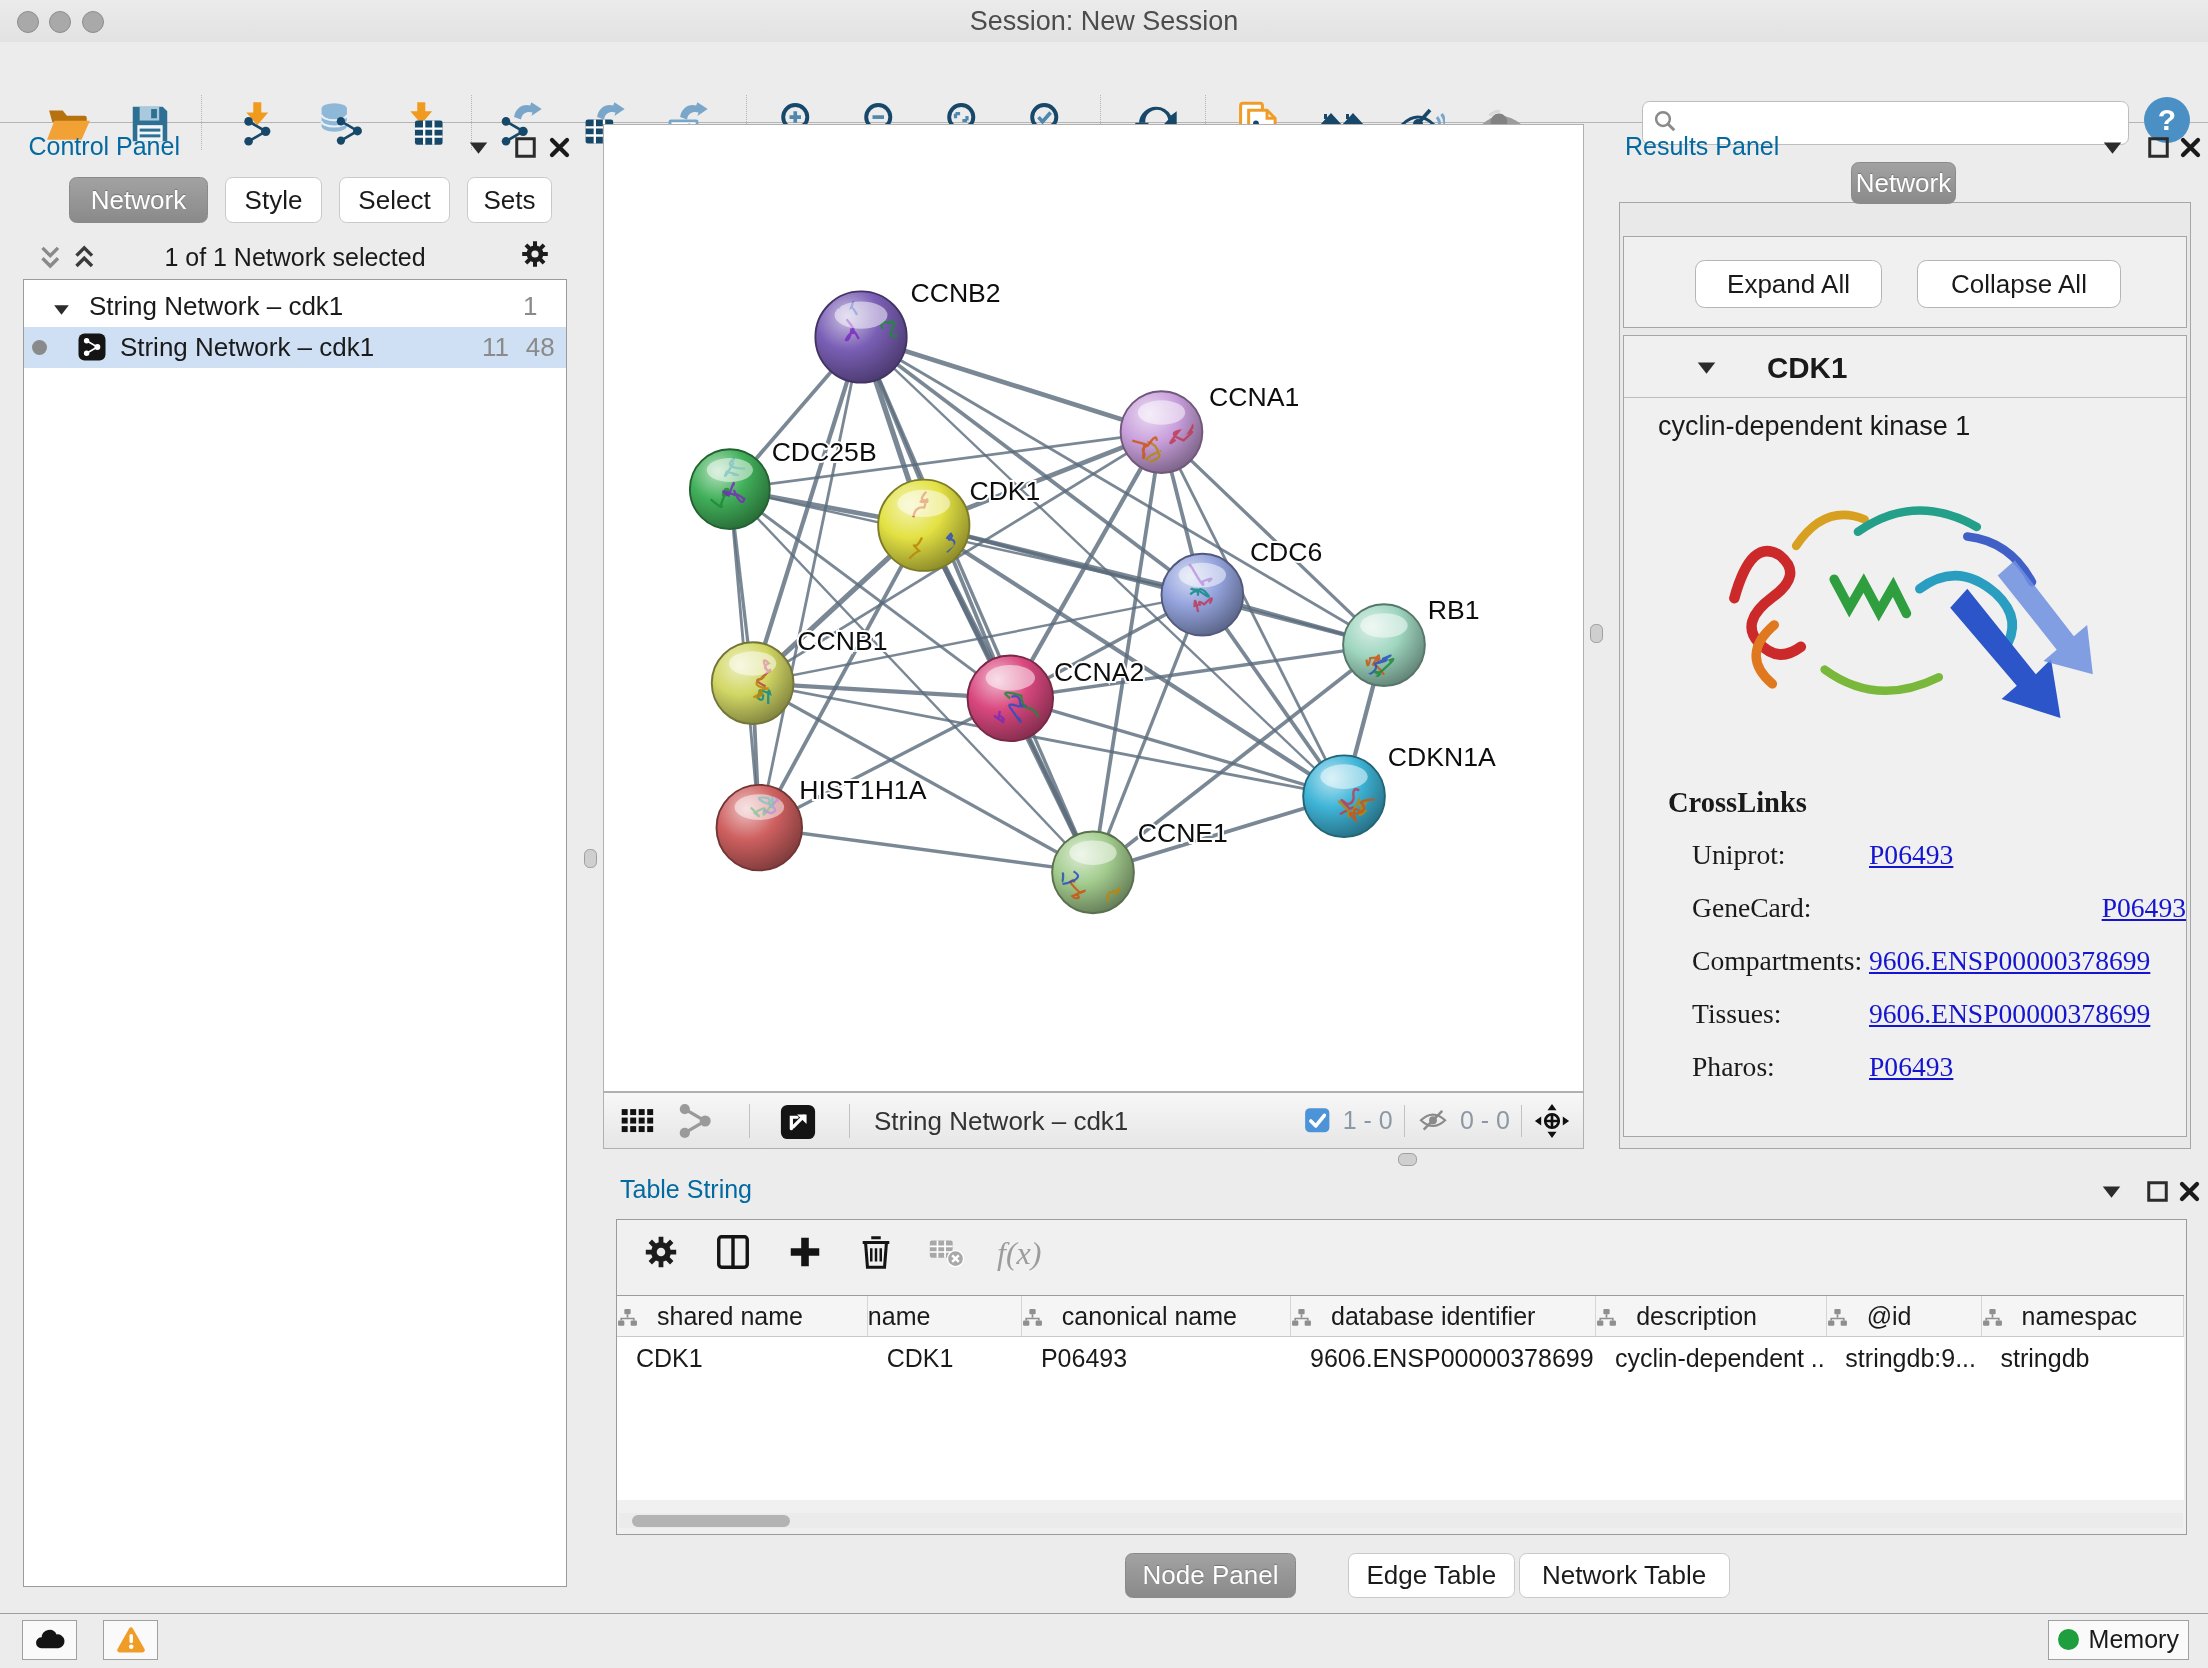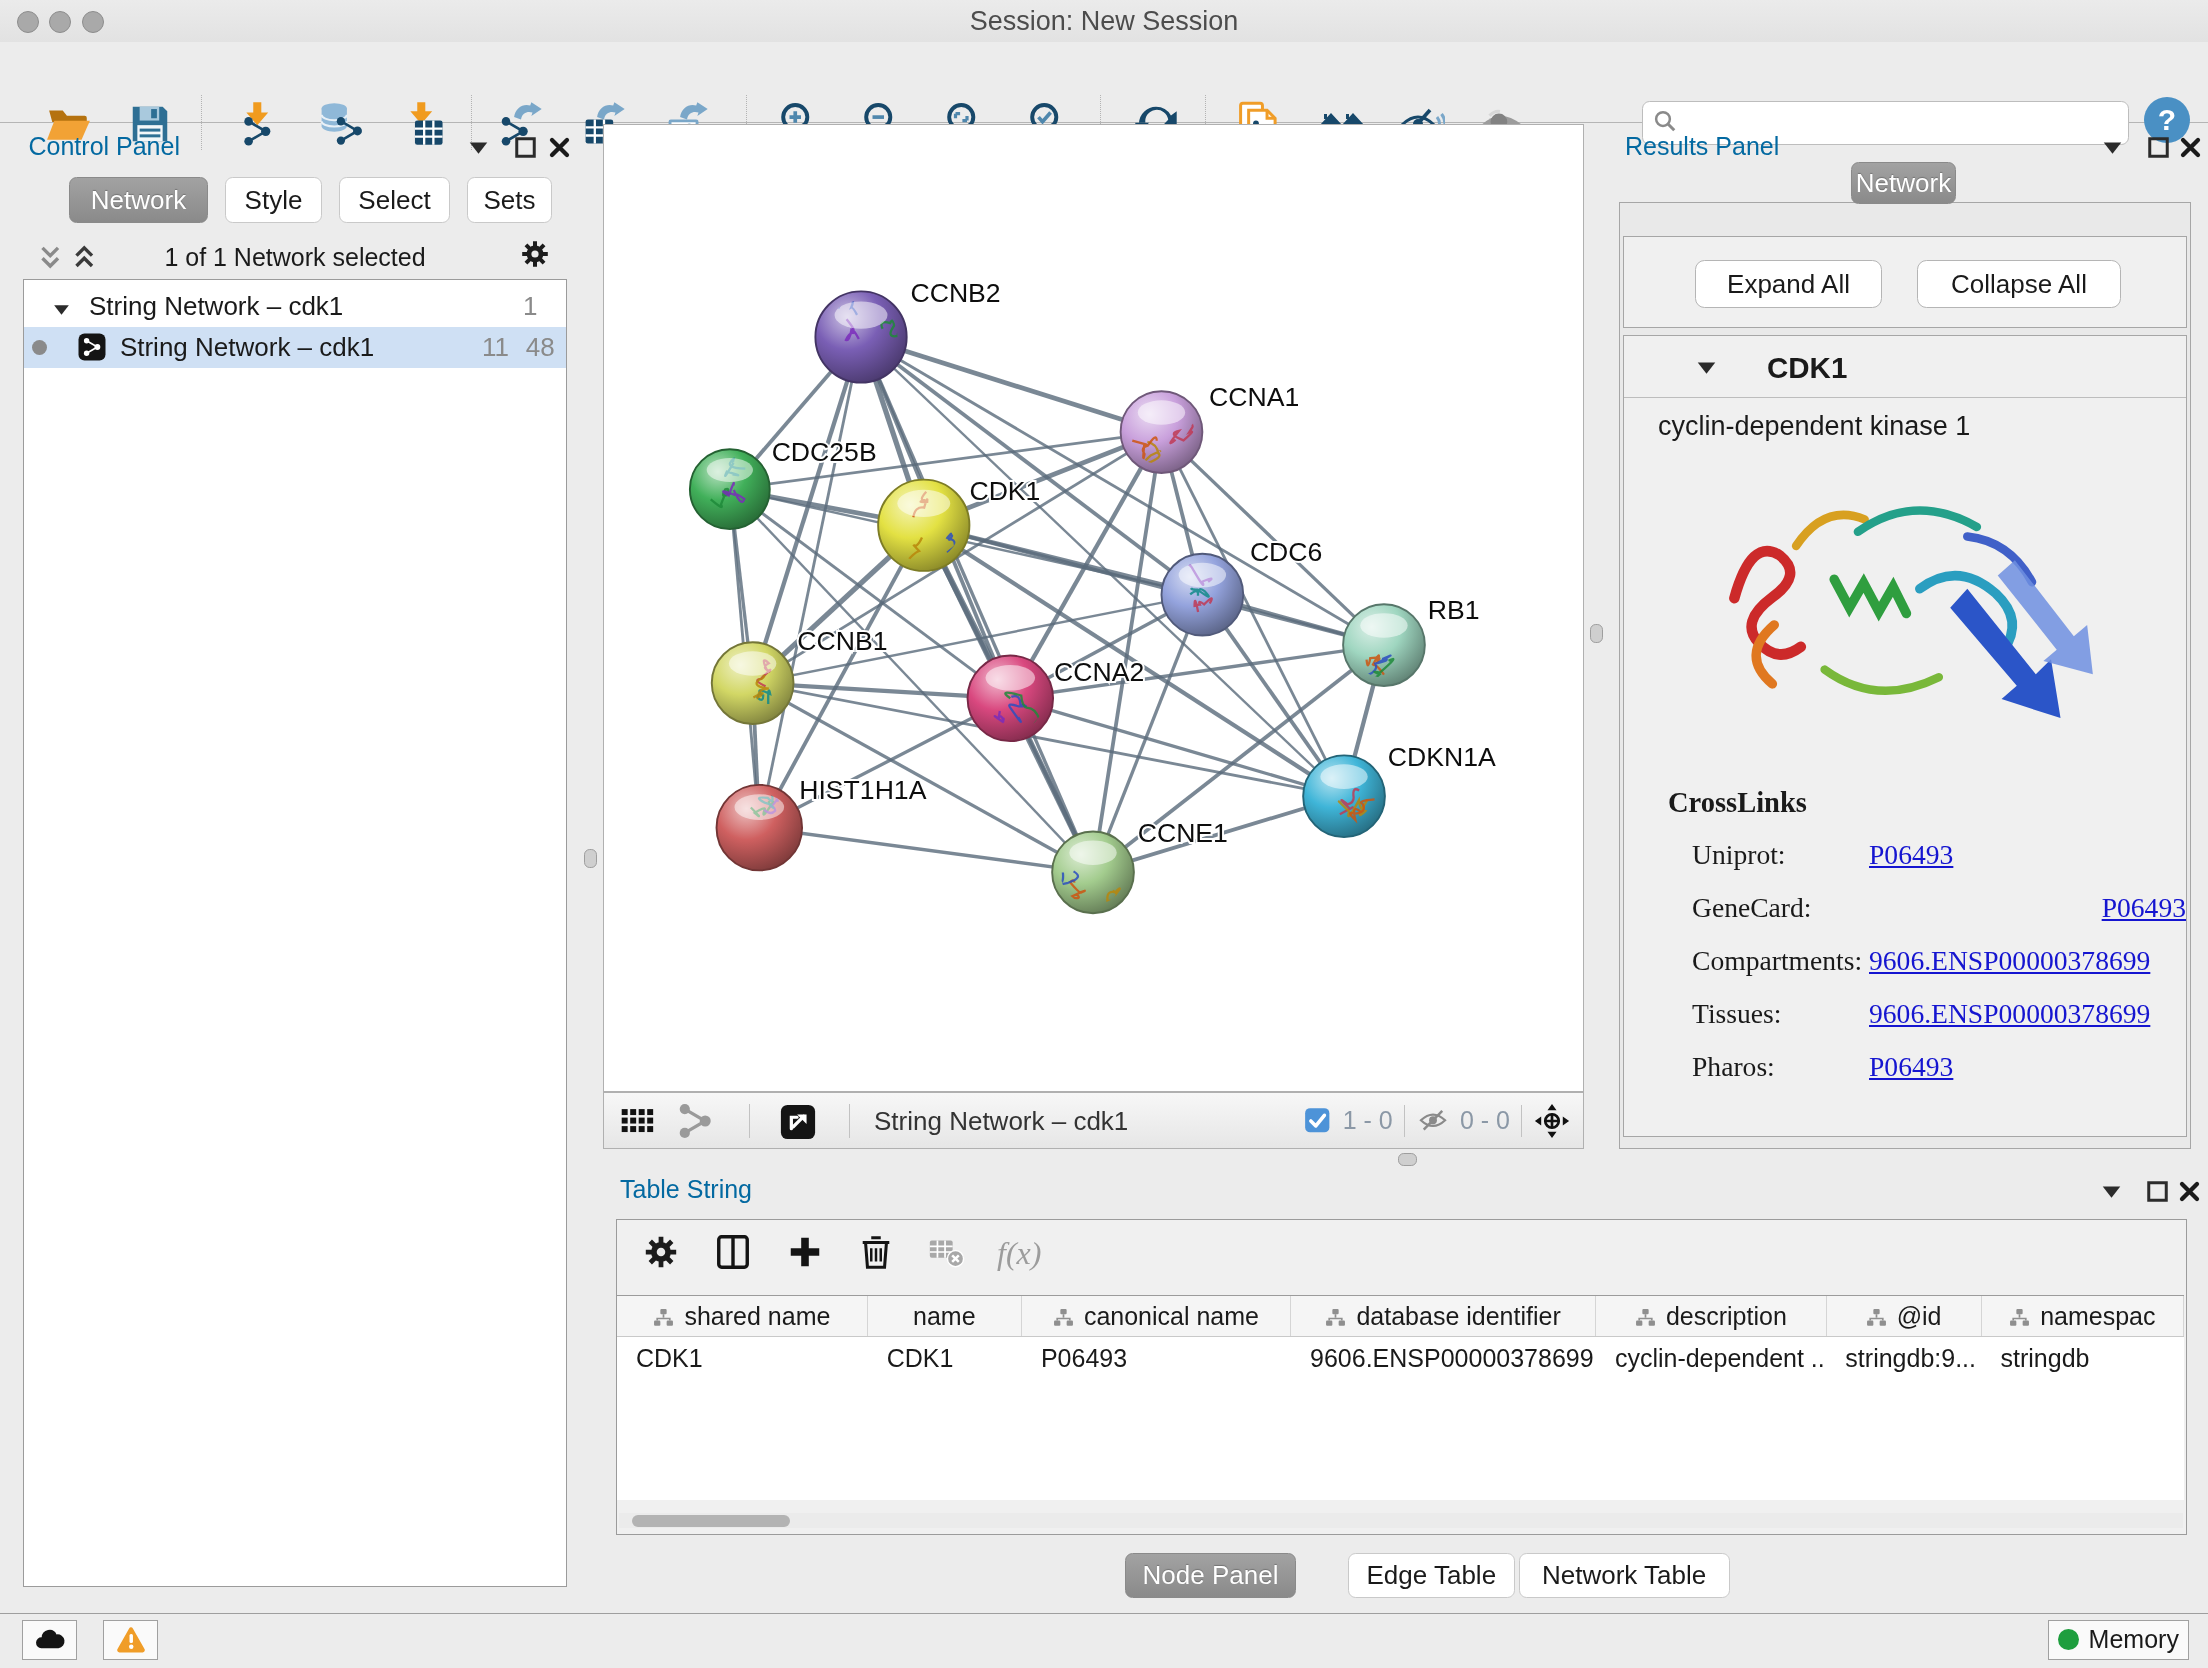--- a/index.html
+++ b/index.html
@@ -66,21 +66,21 @@
   .xl-label{font-size:27.6px;color:#1a1a1a;}
   .xl-link{font-size:27.6px;color:#1515d0;text-decoration:underline;cursor:pointer;}
   
   #tpbox{position:absolute;left:616px;top:1219px;width:1571px;height:316px;
     background:#f0f0f0;border:1.9px solid #9b9b9b;box-sizing:border-box;}
   .tpico{position:absolute;top:13.3px;width:38px;height:38px;}
   .tpico svg{width:100%;height:100%;}
   #tptable{position:absolute;left:0px;top:75px;width:1567px;height:204px;background:#fff;
     border-top:1.9px solid #9b9b9b;}
   #thead{display:flex;height:40px;background:#f5f5f5;border-bottom:1.9px solid #c9c9c9;}
-  .hcell{display:flex;align-items:center;justify-content:center;gap:10px;font-size:25px;
+  .hcell{display:flex;align-items:center;gap:19px;font-size:25px;
     border-right:1px solid #d5d5d5;box-sizing:border-box;overflow:hidden;white-space:nowrap;}
   .hcell svg{width:21px;height:21px;flex:none;}
   #trowdata{display:flex;height:42px;}
   .dcell{font-size:25px;padding-left:19px;display:flex;align-items:center;box-sizing:border-box;
     overflow:hidden;white-space:nowrap;}
   #tpscroll{position:absolute;left:1.9px;bottom:5.7px;width:1564px;height:15px;background:#ebebeb;}
   #tpthumb{position:absolute;left:13.3px;top:1.9px;width:158px;height:11.4px;background:#b3b3b3;border-radius:6.7px;}
   
   #statusbar{position:absolute;left:0;top:1613px;width:2208px;height:55px;background:#ececec;
     border-top:1.9px solid #9e9e9e;}

